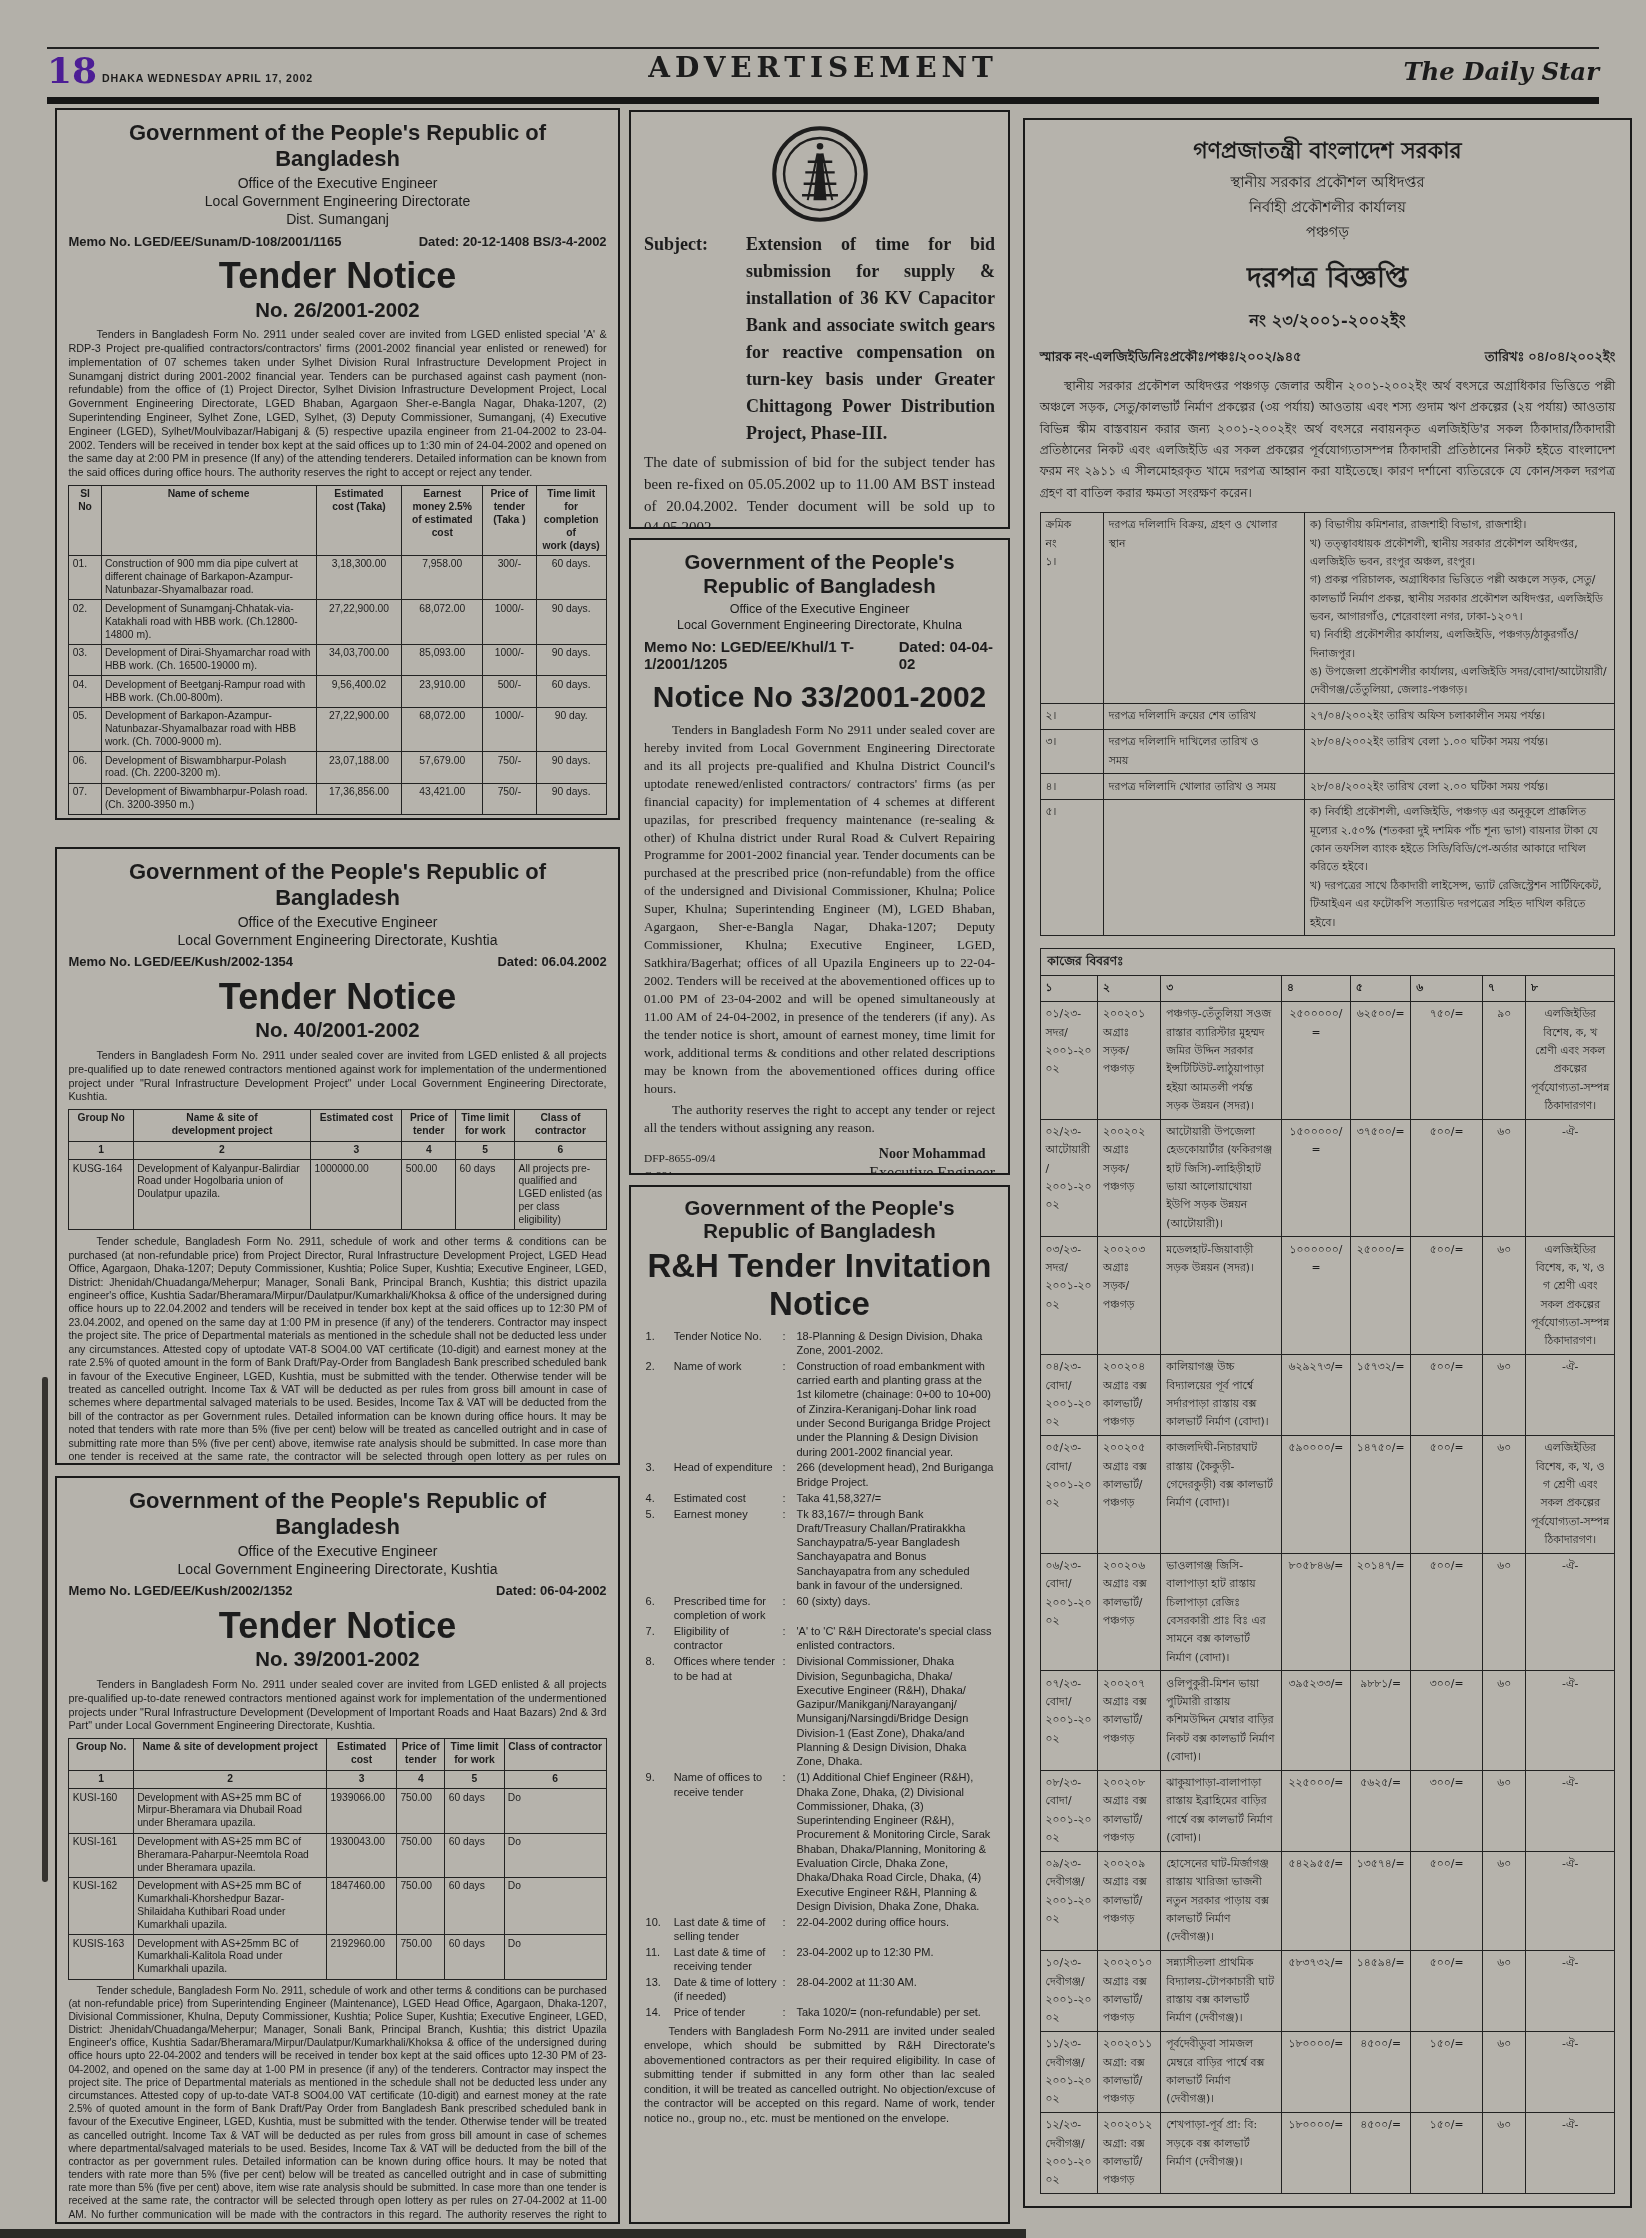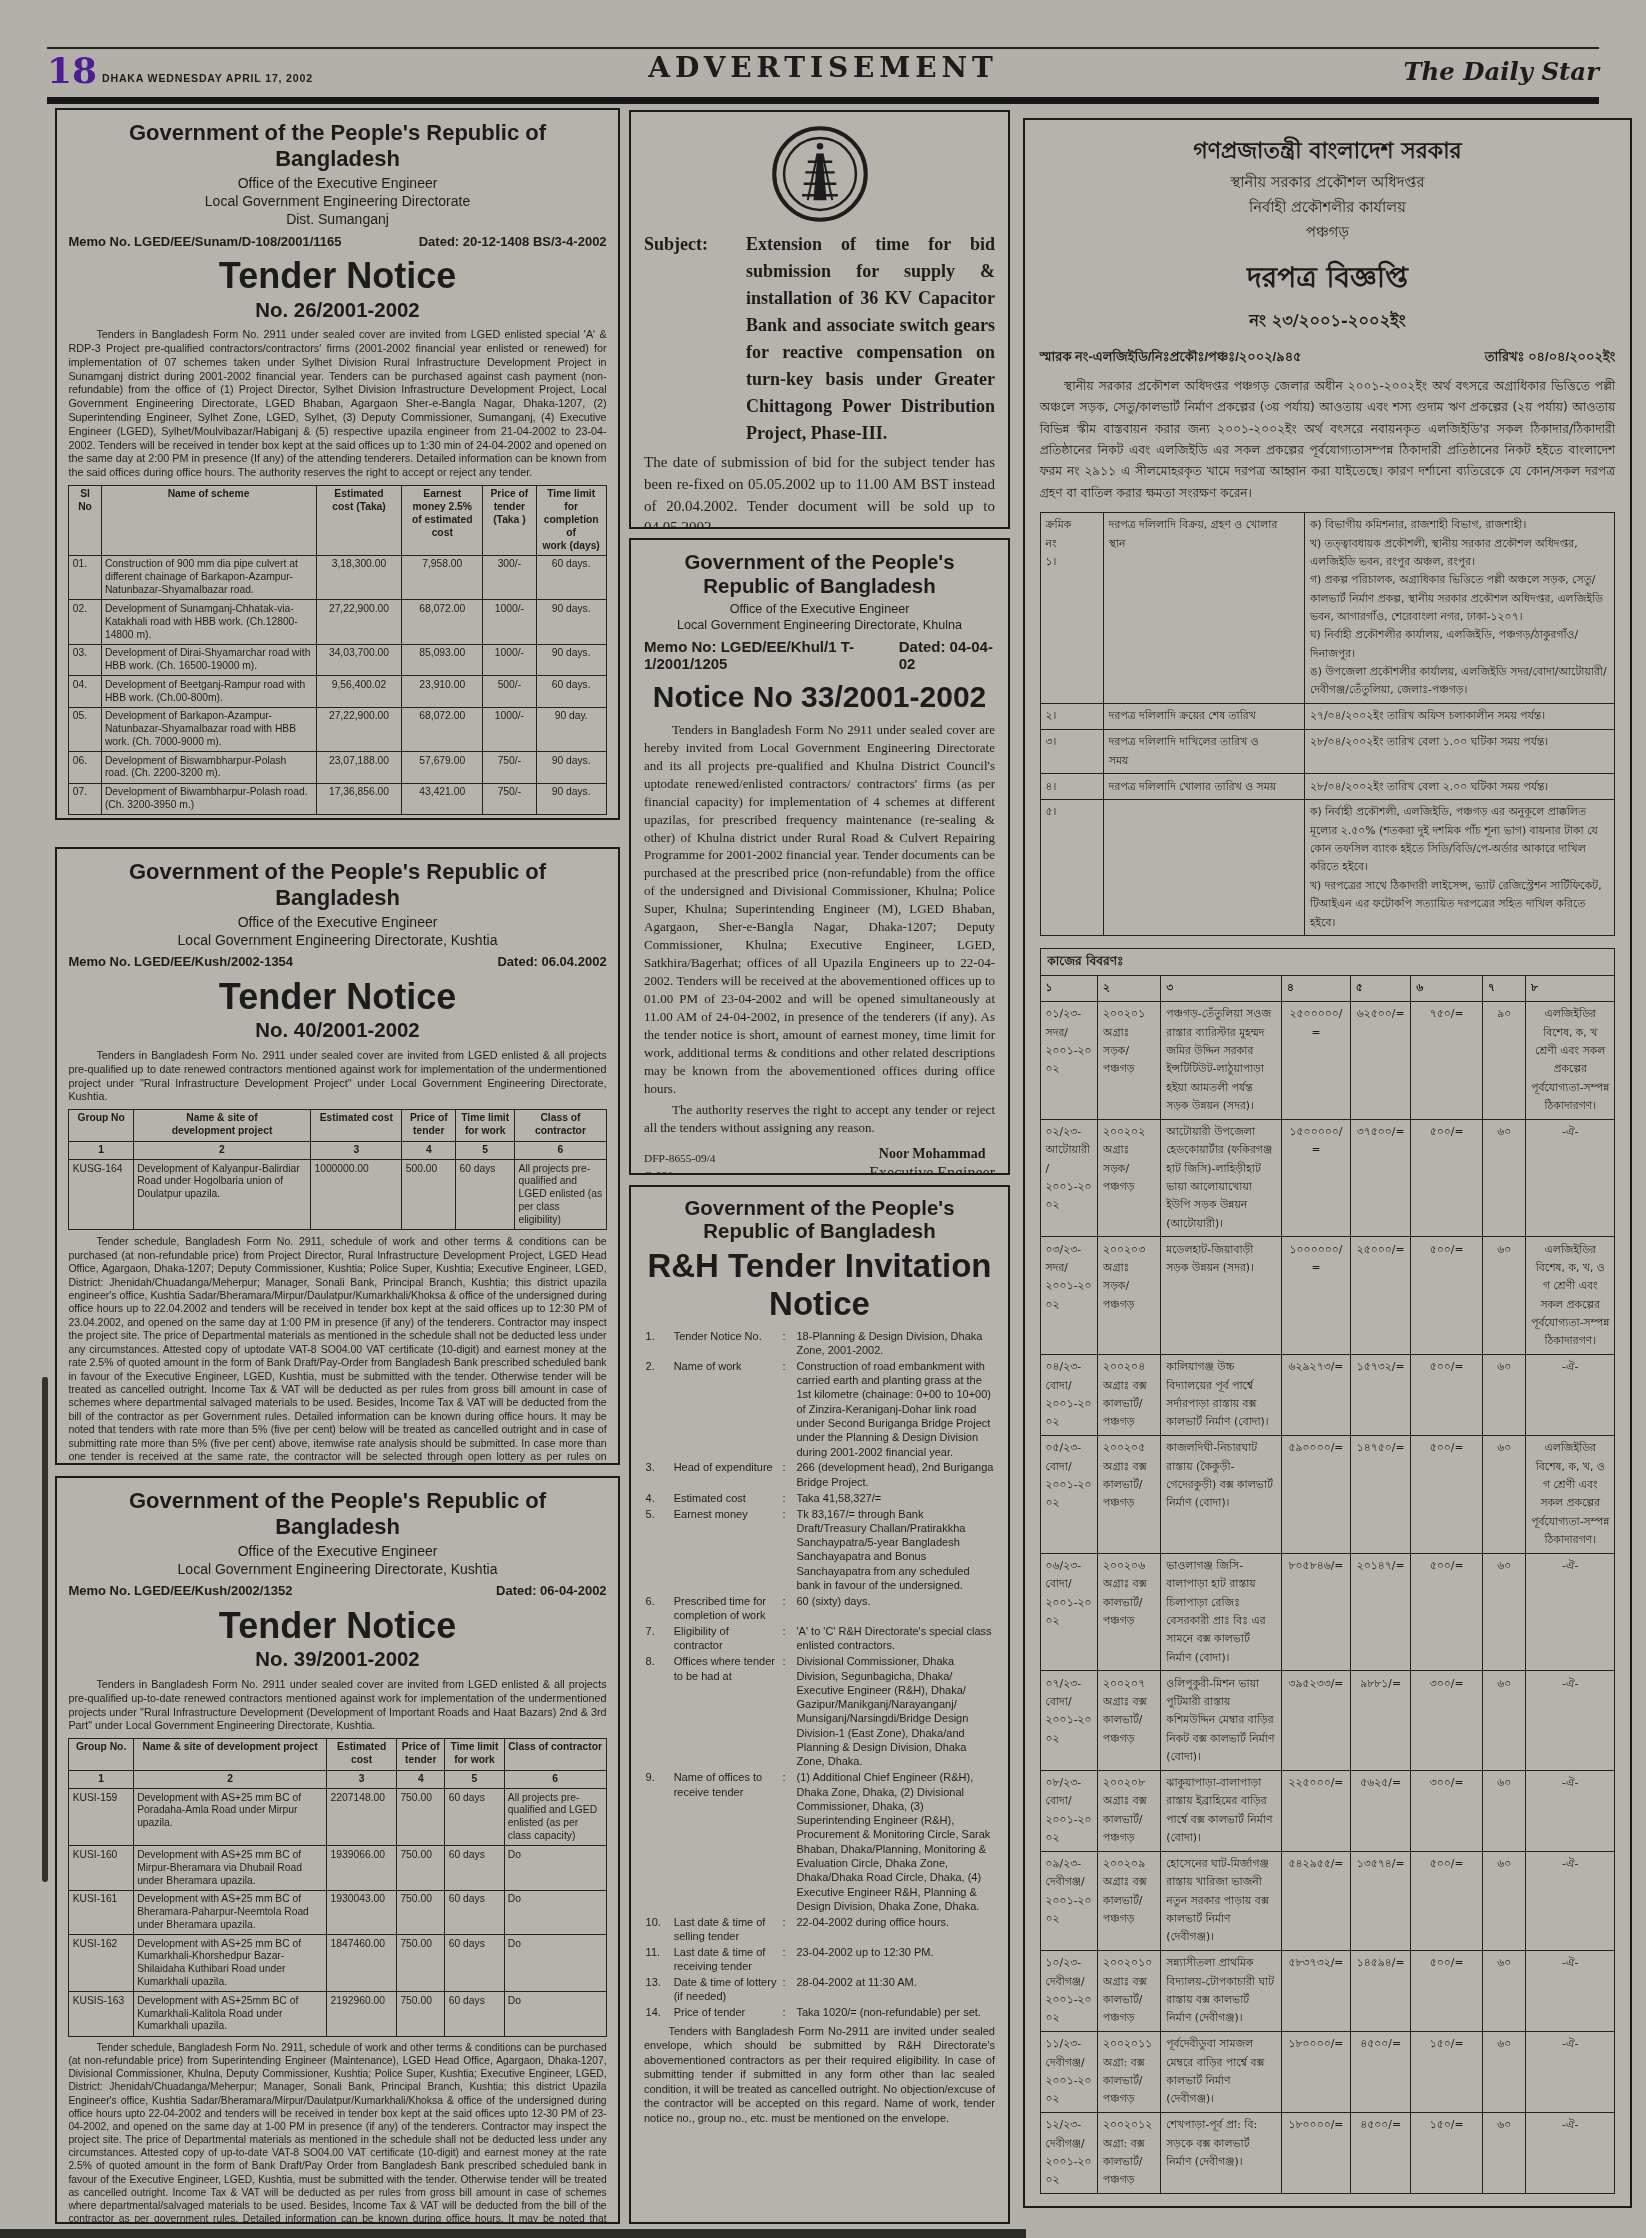--- a/index.html
+++ b/index.html
@@ -269,28 +269,20 @@
           <td>1</td>
           <td>2</td>
           <td>3</td>
           <td>4</td>
           <td>5</td>
           <td>6</td>
         </tr>
       </thead>
     <tbody>
         <tr>
-          <td>KUSI-159</td>
-          <td>Development with AS+25 mm BC of Poradaha-Amla Road under Mirpur upazila.</td>
-          <td>2207148.00</td>
-          <td>750.00</td>
-          <td>60 days</td>
-          <td>All projects pre-qualified and LGED enlisted (as per class capacity)</td>
-        </tr>
-        <tr>
           <td>KUSI-160</td>
           <td>Development with AS+25 mm BC of Mirpur-Bheramara via Dhubail Road under Bheramara upazila.</td>
           <td>1939066.00</td>
           <td>750.00</td>
           <td>60 days</td>
           <td>Do</td>
         </tr>
         <tr>
           <td>KUSI-161</td>
           <td>Development with AS+25 mm BC of Bheramara-Paharpur-Neemtola Road under Bheramara upazila.</td>

